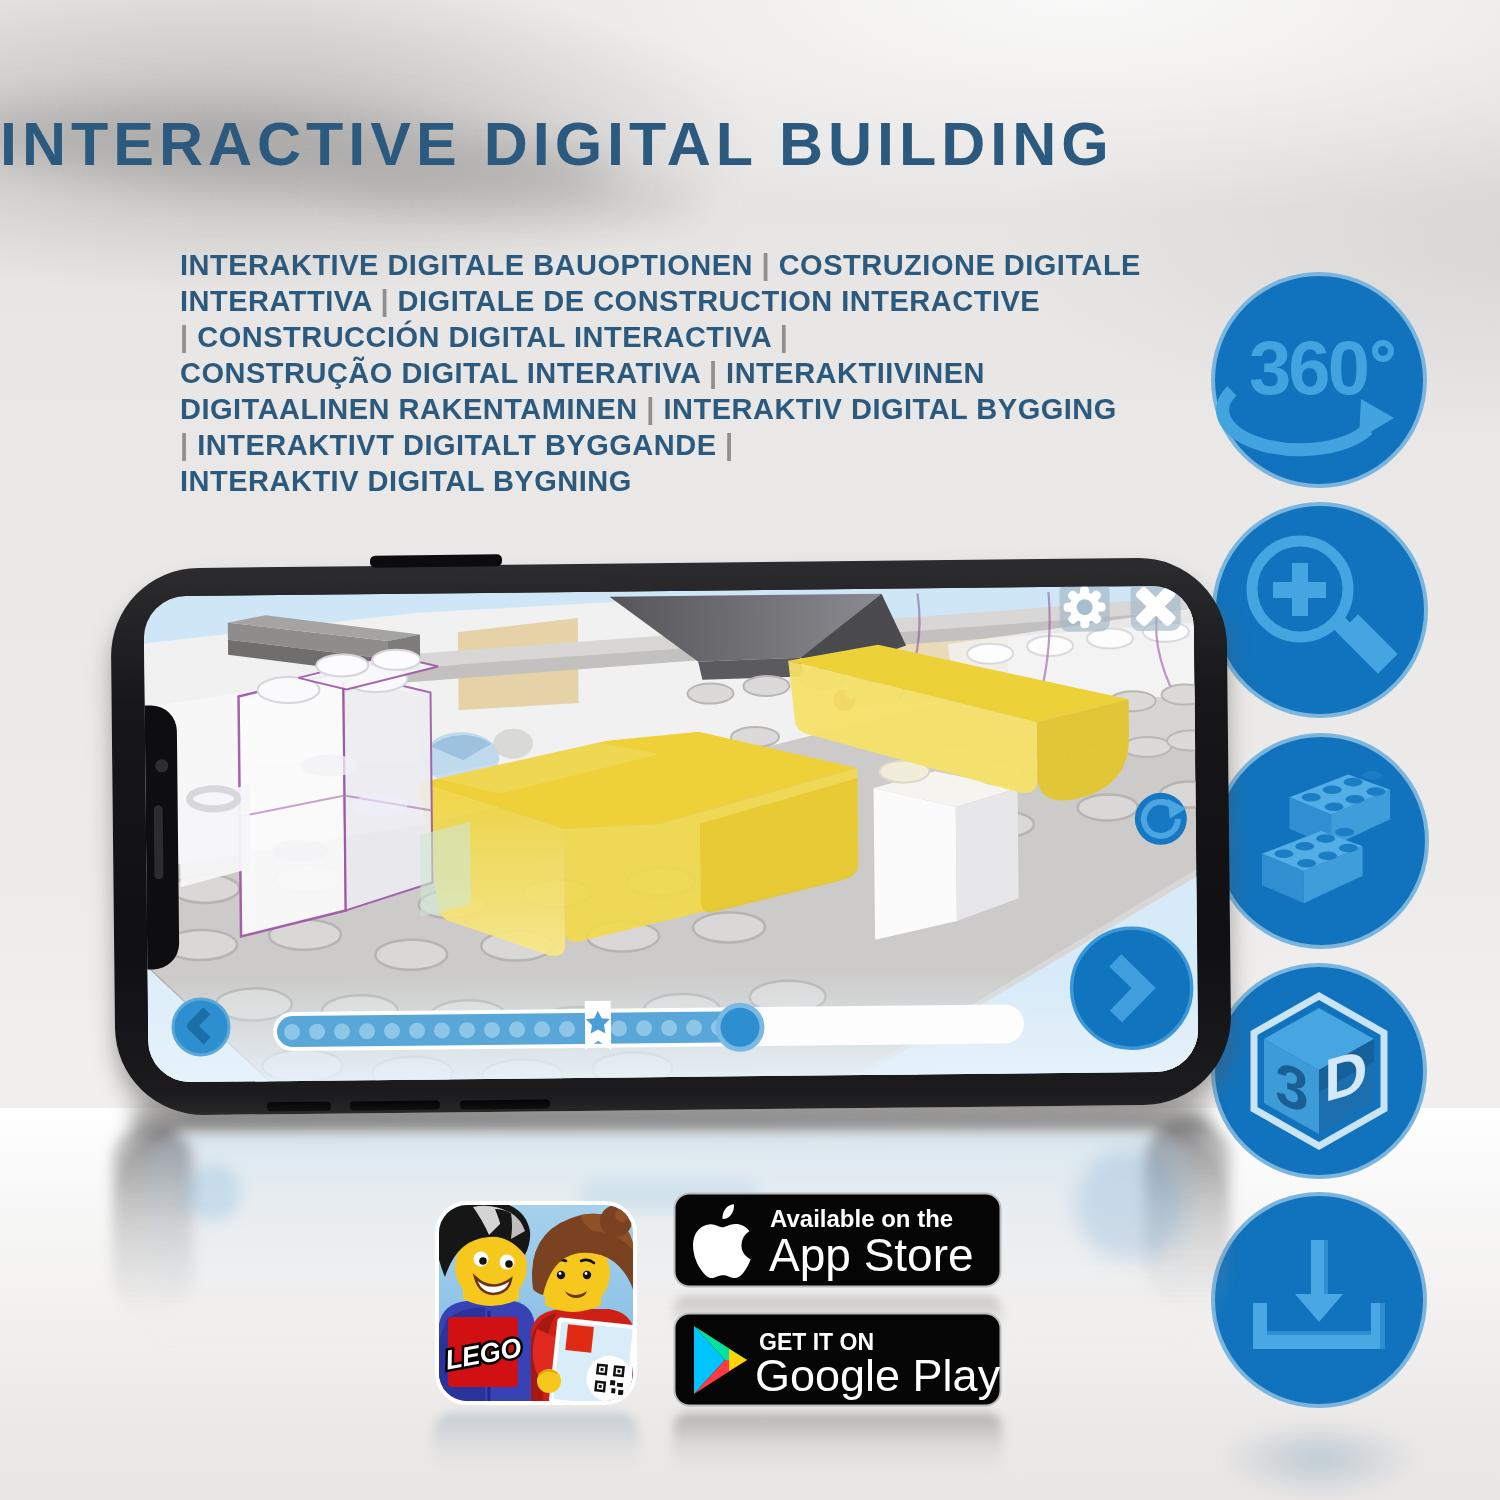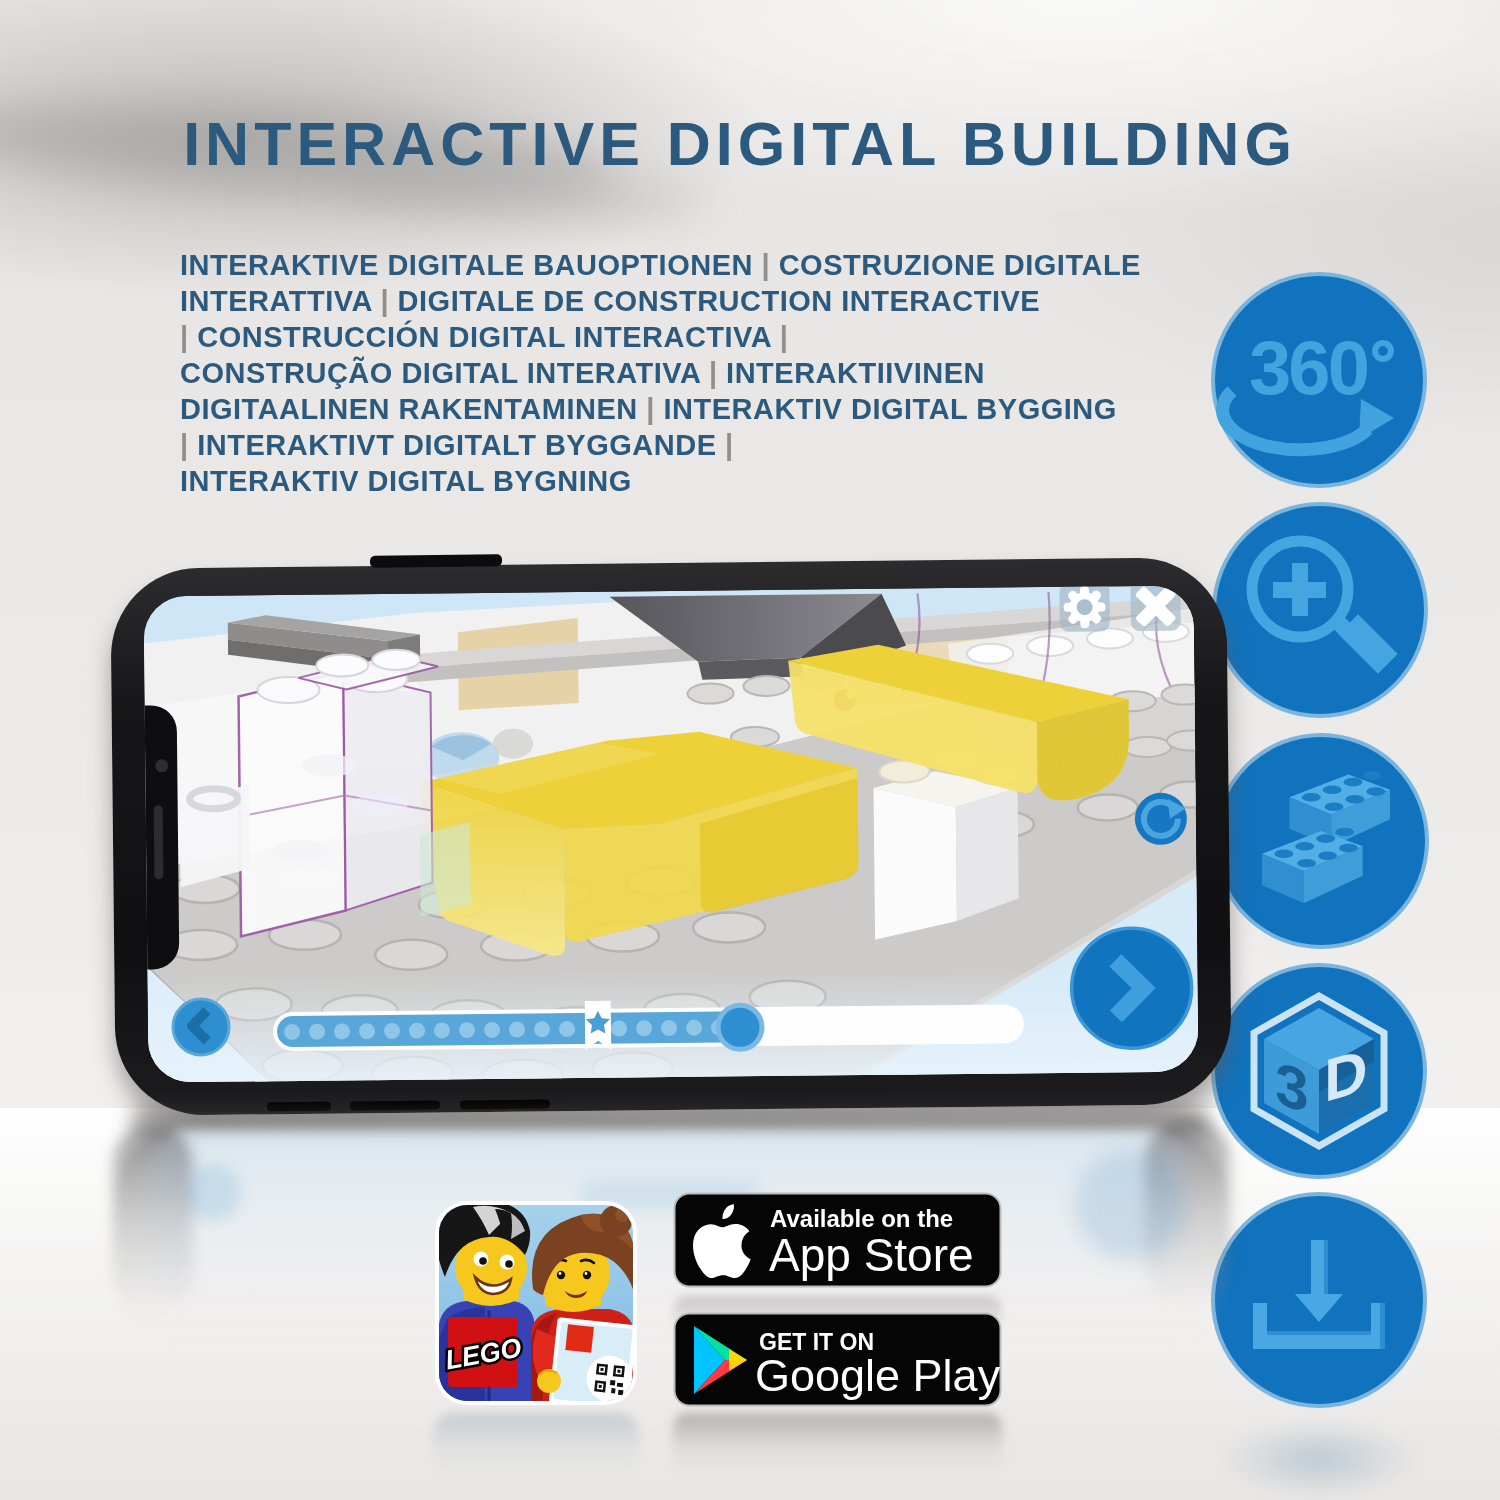--- a/index.html
+++ b/index.html
@@ -20,21 +20,21 @@
   "></div>
 
 <div class="abs" style="left:-60px;top:112px;width:680px;height:82px;background:rgba(138,136,134,0.38);
   border-radius:50%;filter:blur(22px);transform:rotate(4deg);"></div>
 <div class="abs" style="left:330px;top:168px;width:380px;height:55px;background:rgba(160,158,156,0.28);
   border-radius:50%;filter:blur(20px);transform:rotate(3deg);"></div>
 
 <div class="abs" style="left:0;top:1108px;width:1500px;height:392px;
   background:linear-gradient(180deg,rgba(255,255,255,0.95) 0%,rgba(255,255,255,0.45) 35%,rgba(234,232,230,0.05) 85%,rgba(232,230,228,0) 100%);"></div>
 
-<div class="abs" style="left:0;top:109px;width:1480px;text-align:center;
+<div class="abs" style="left:0;top:109px;width:1480px;text-align:left;
   font-size:61px;font-weight:bold;letter-spacing:5px;color:#2b5a7e;">INTERACTIVE DIGITAL BUILDING</div>
 
 <div class="abs" style="left:180px;top:247px;width:1060px;text-align:left;
   font-size:29px;font-weight:bold;line-height:36px;letter-spacing:0.5px;color:#2b5a7e;">
   INTERAKTIVE DIGITALE BAUOPTIONEN <span style="color:#8f8f8f">|</span> COSTRUZIONE DIGITALE<br>
   INTERATTIVA <span style="color:#8f8f8f">|</span> DIGITALE DE CONSTRUCTION INTERACTIVE<br>
   <span style="color:#8f8f8f">|</span> CONSTRUCCIÓN DIGITAL INTERACTIVA <span style="color:#8f8f8f">|</span><br>
   CONSTRUÇÃO DIGITAL INTERATIVA <span style="color:#8f8f8f">|</span> INTERAKTIIVINEN<br>
   DIGITAALINEN RAKENTAMINEN <span style="color:#8f8f8f">|</span> INTERAKTIV DIGITAL BYGGING<br>
   <span style="color:#8f8f8f">|</span> INTERAKTIVT DIGITALT BYGGANDE <span style="color:#8f8f8f">|</span><br>

